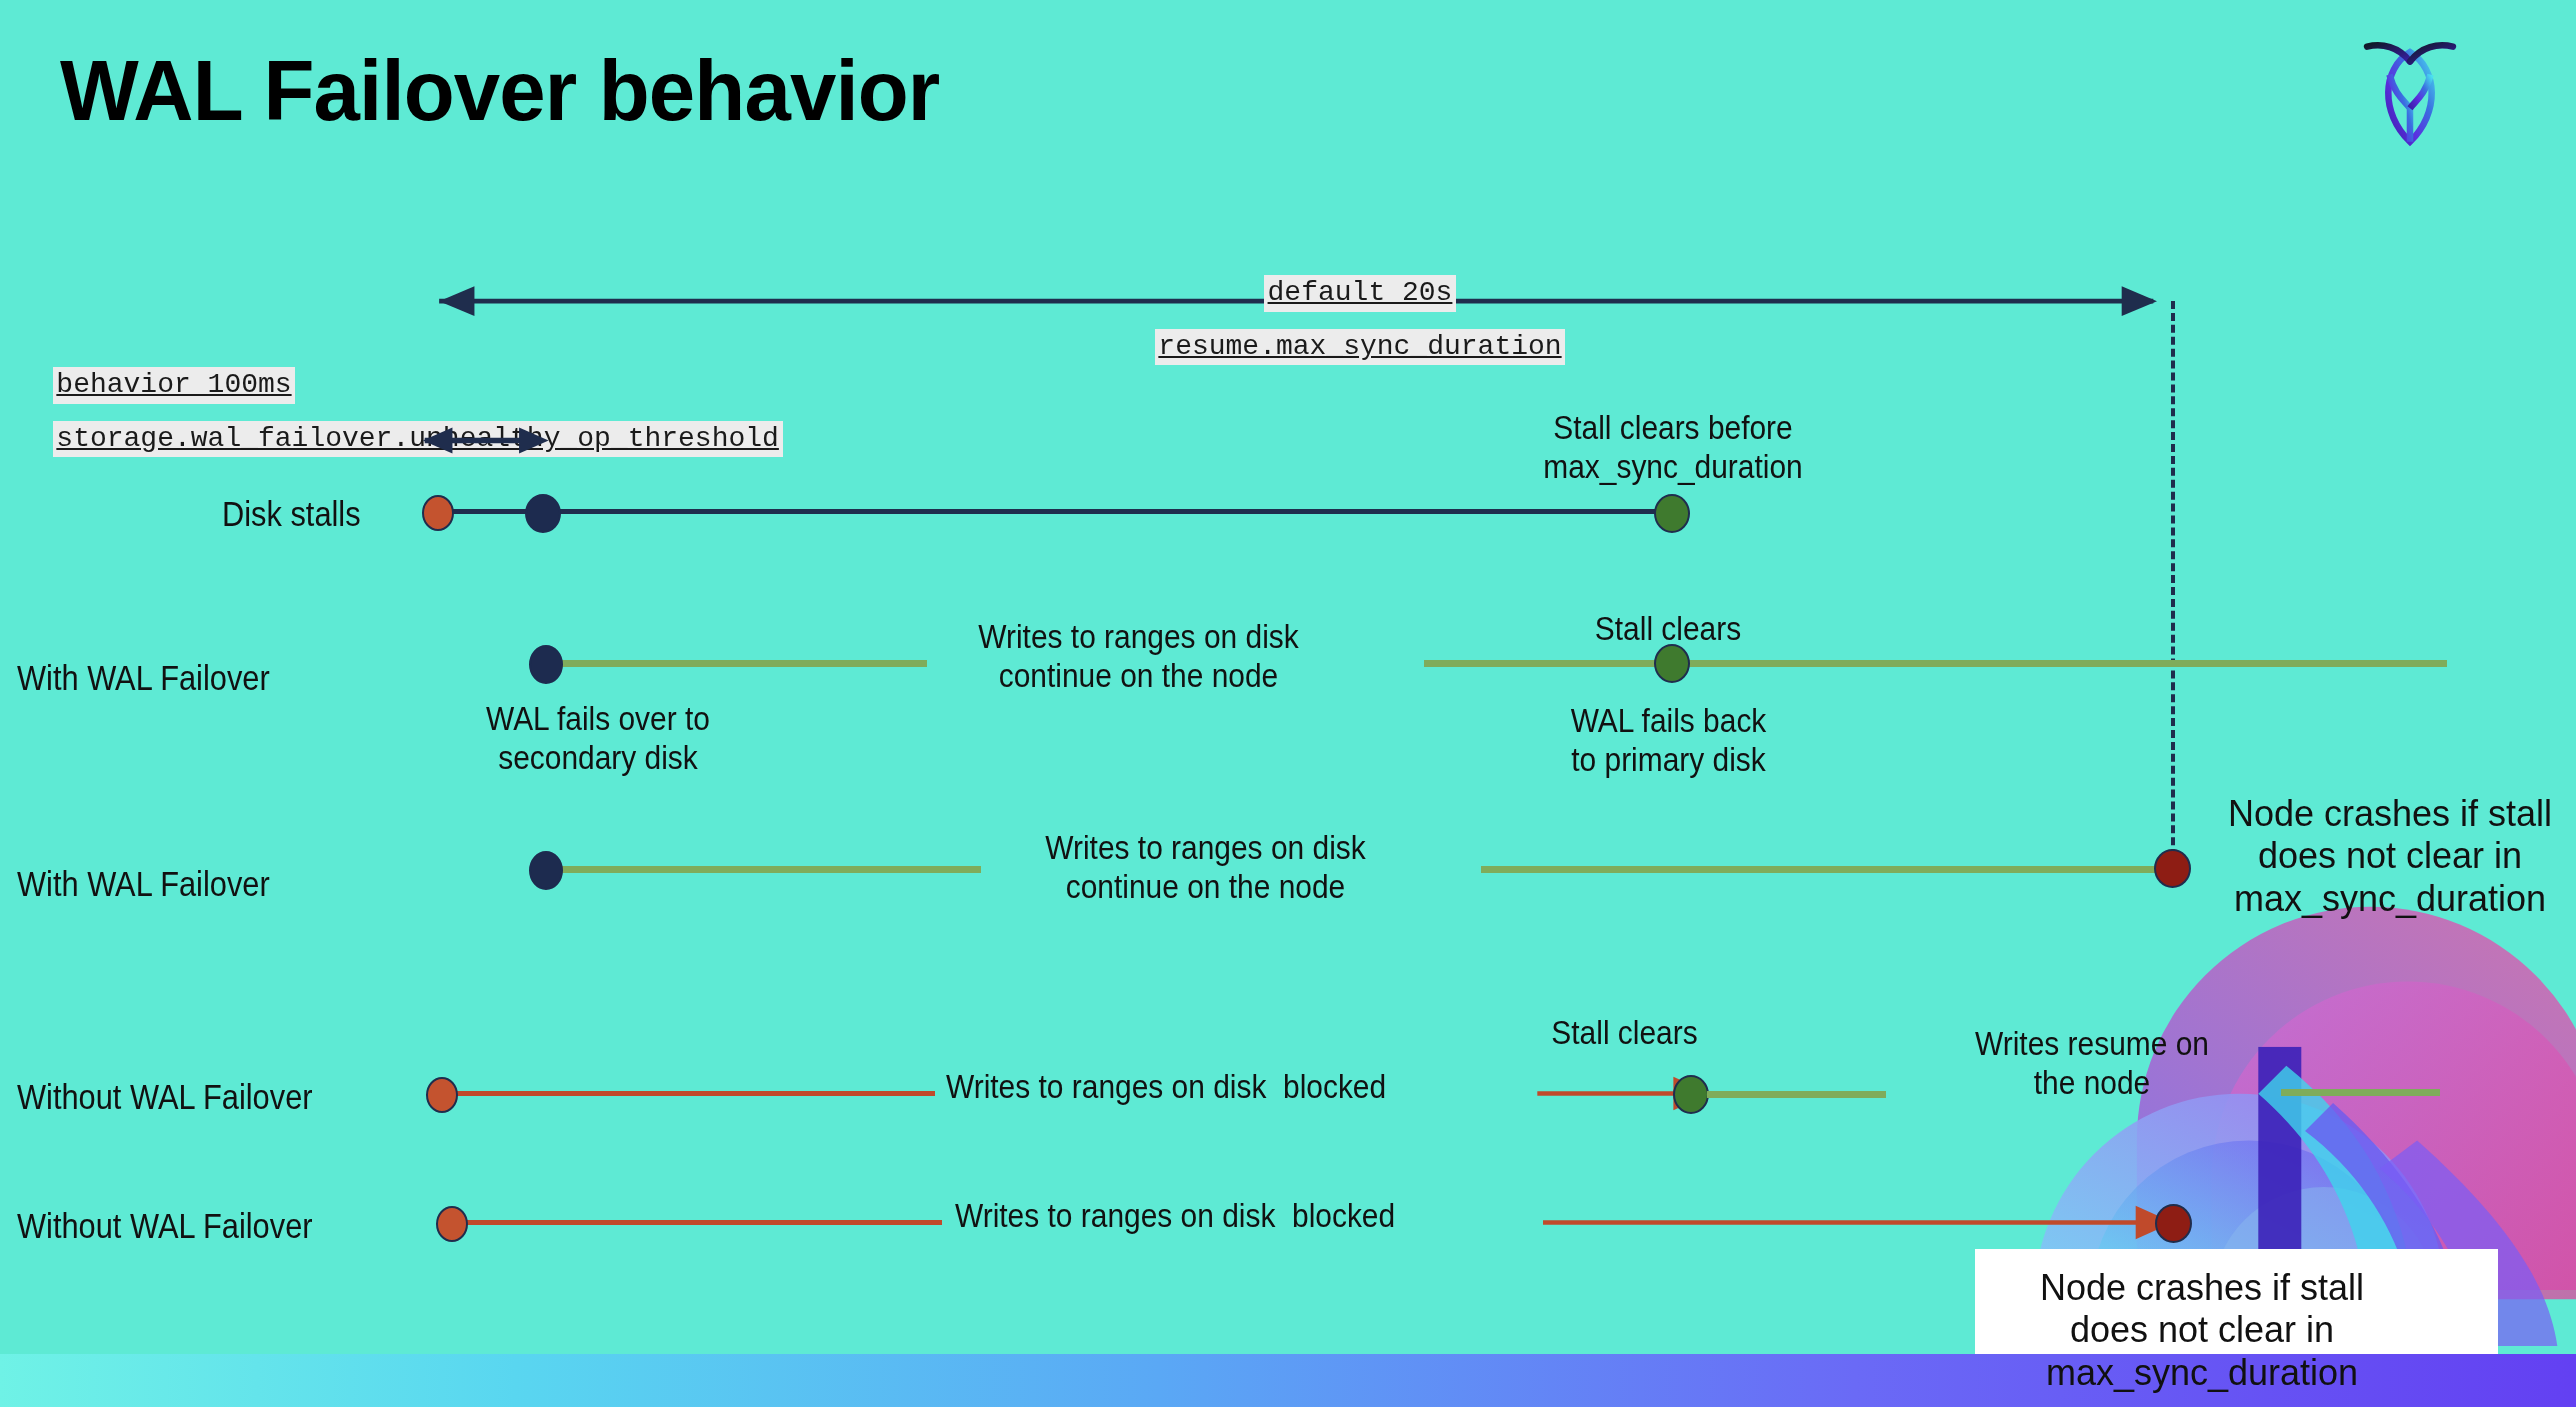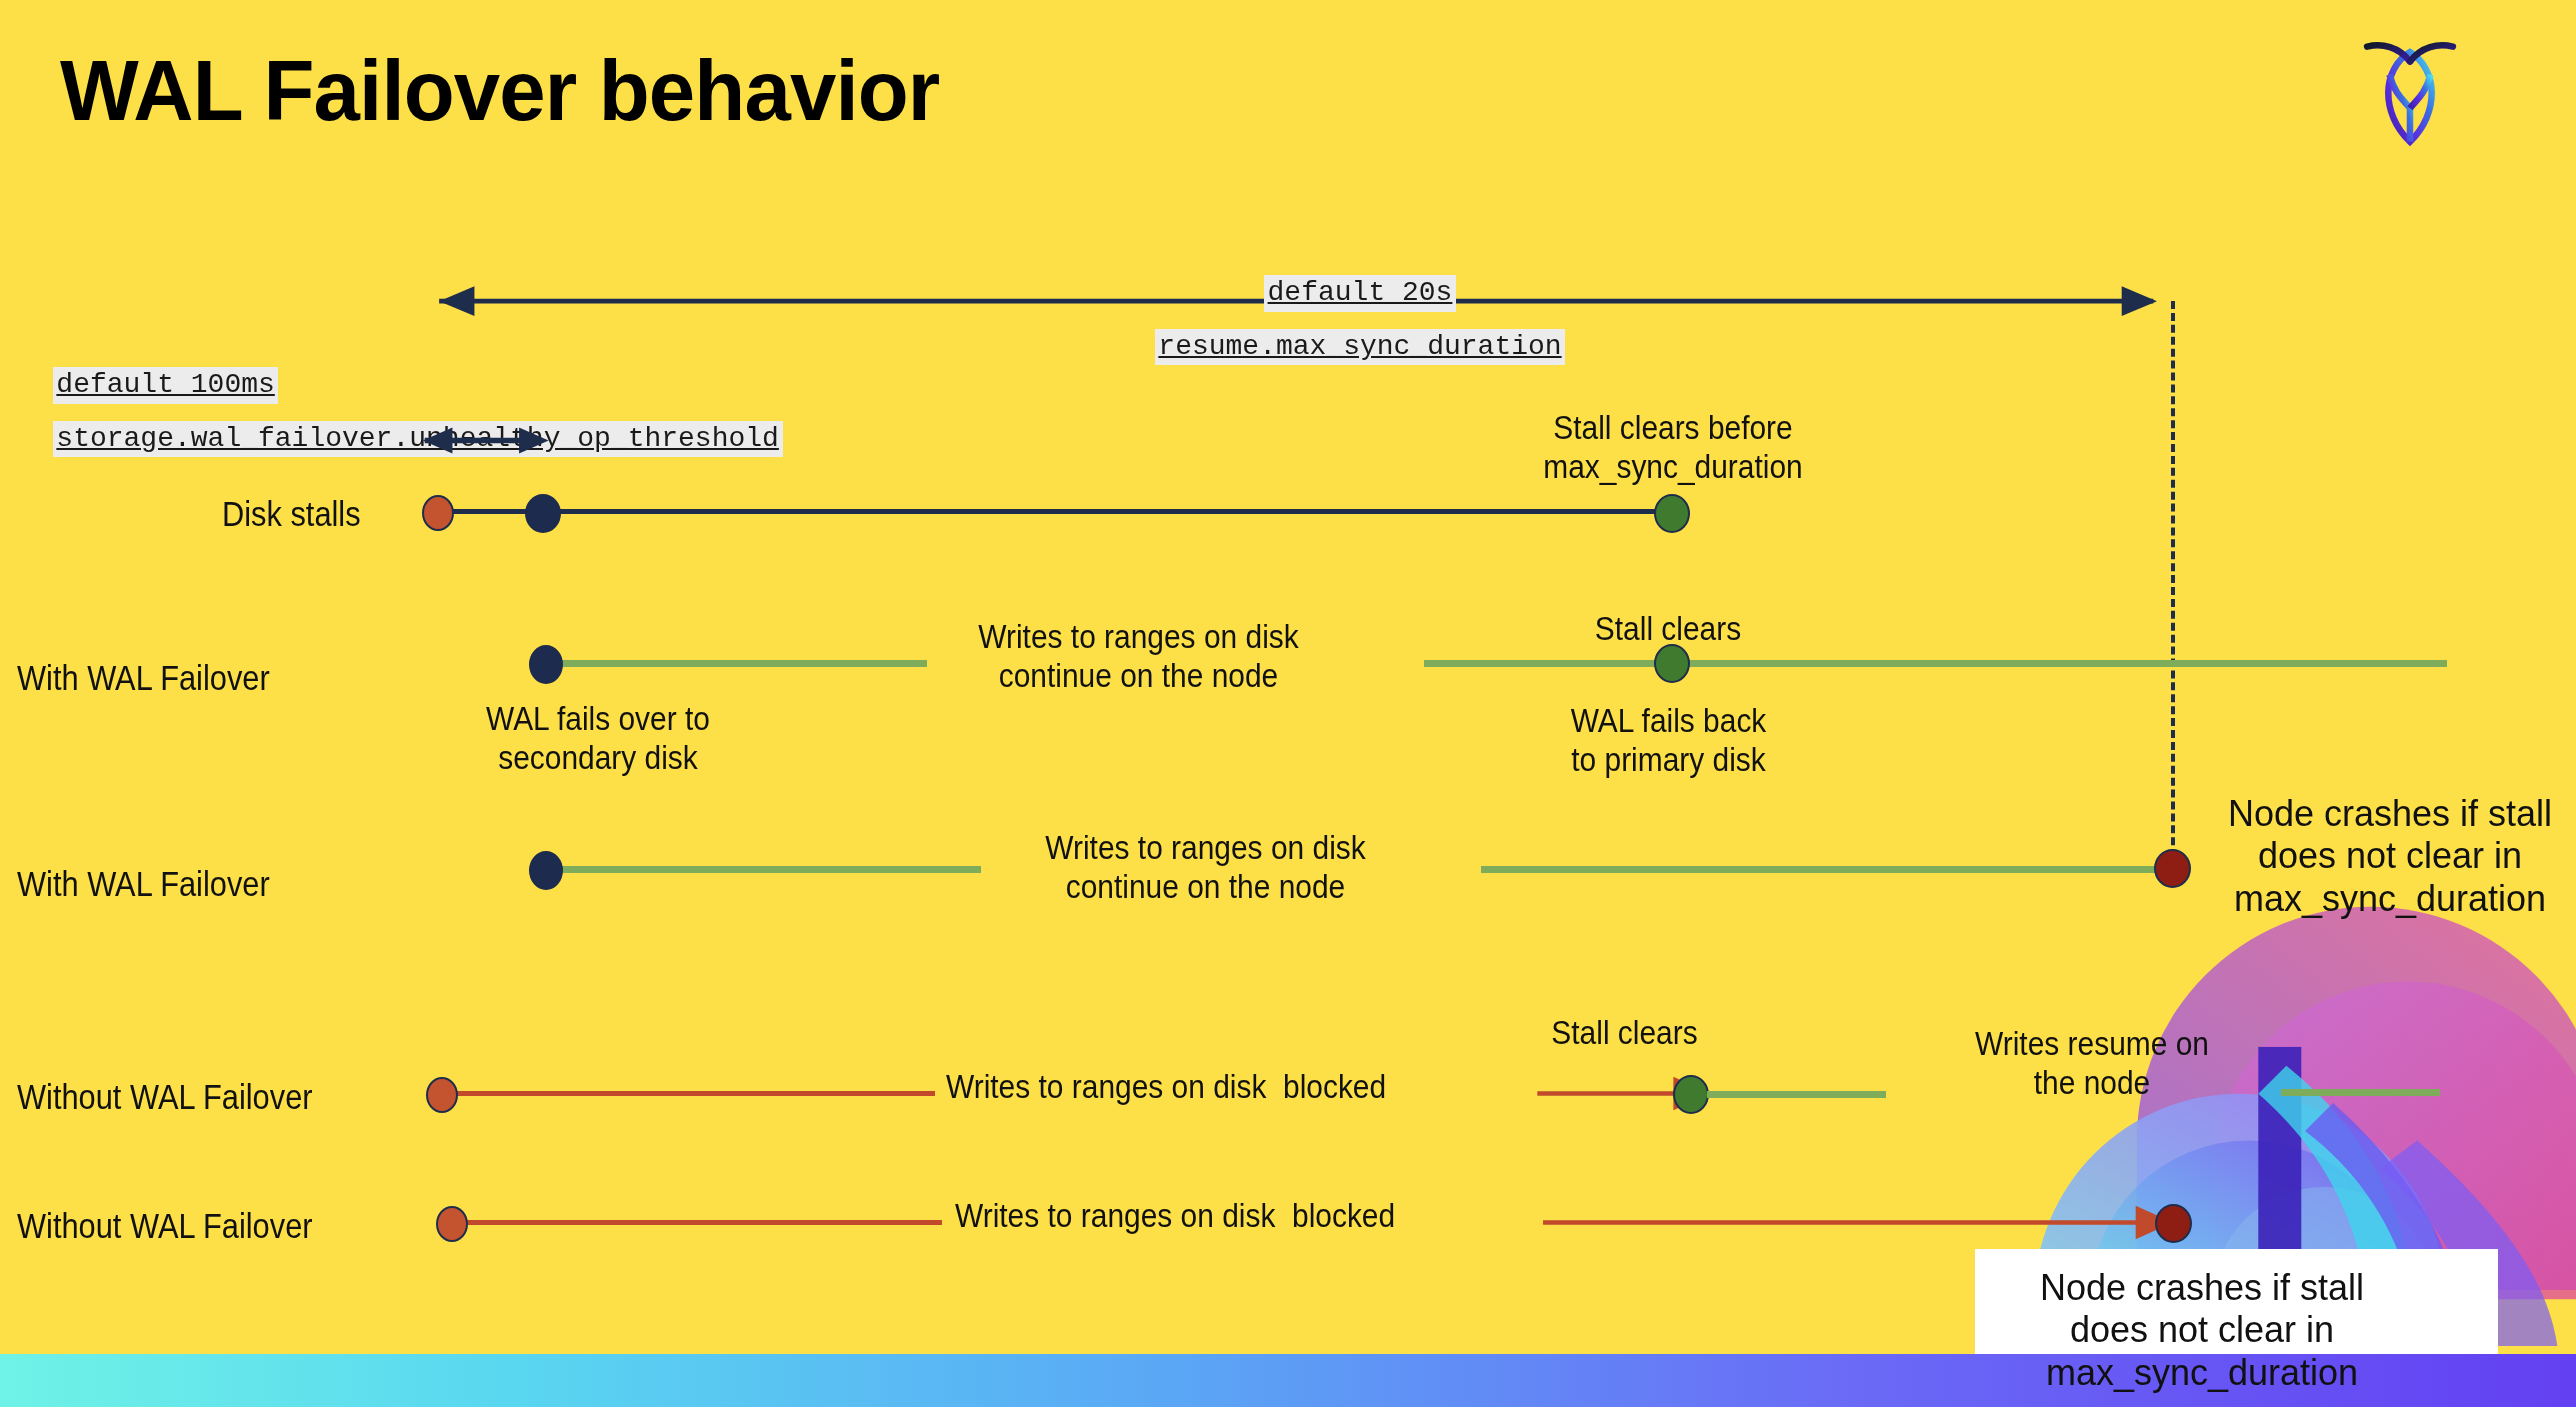--- a/index.html
+++ b/index.html
@@ -1,18 +1,18 @@
 <!DOCTYPE html>
 <html style="font-size:15px"><head>
 <meta charset="utf-8">
 <style>
   html,body{margin:0;padding:0;background:#fff;}
   body{width:2576px;height:1408px;position:relative;overflow:hidden;
        font-family:"Liberation Sans",sans-serif;color:#111;}
-  .slide{position:absolute;inset:0;background:#fde047;}
+  .slide{position:absolute;inset:0;background:#5eead4;}
 
   
   #slide-title{
     position:absolute;left:60px;top:41px;
     font-size:86px;font-weight:bold;letter-spacing:-0.9px;
     font-family:"Liberation Sans",sans-serif;color:#000;
     transform:scaleX(.97);transform-origin:left top;
   }
 
   
@@ -121,21 +121,21 @@
   </svg>
 
   <div class="lbl" style="left:1138px;top:258px;text-align:center;">
     <span class="code">default 20s</span><br>
     <span class="code">resume.max_sync_duration</span>
   </div>
 
   <div class="vdash" style="left:2171px;top:301px;height:580px;"></div>
 
   <div class="lbl" style="left:36px;top:350px;">
-    <span class="code">default 100ms</span><br>
+    <span class="code">behavior 100ms</span><br>
     <span class="code">storage.wal_failover.unhealthy_op_threshold</span>
   </div>
 
   <svg style="position:absolute;left:411px;top:422px;" width="168" height="37" viewBox="0 0 180 40">
     <line x1="14" y1="20" x2="140" y2="20" stroke="#1f2d4d" stroke-width="6"></line>
     <polygon points="12,20 44,6 44,34" fill="#1f2d4d"></polygon>
     <polygon points="148,20 116,6 116,34" fill="#1f2d4d"></polygon>
   </svg>
 
   <div class="lbl row-label" style="left:222px;top:494px;">Disk stalls</div>

